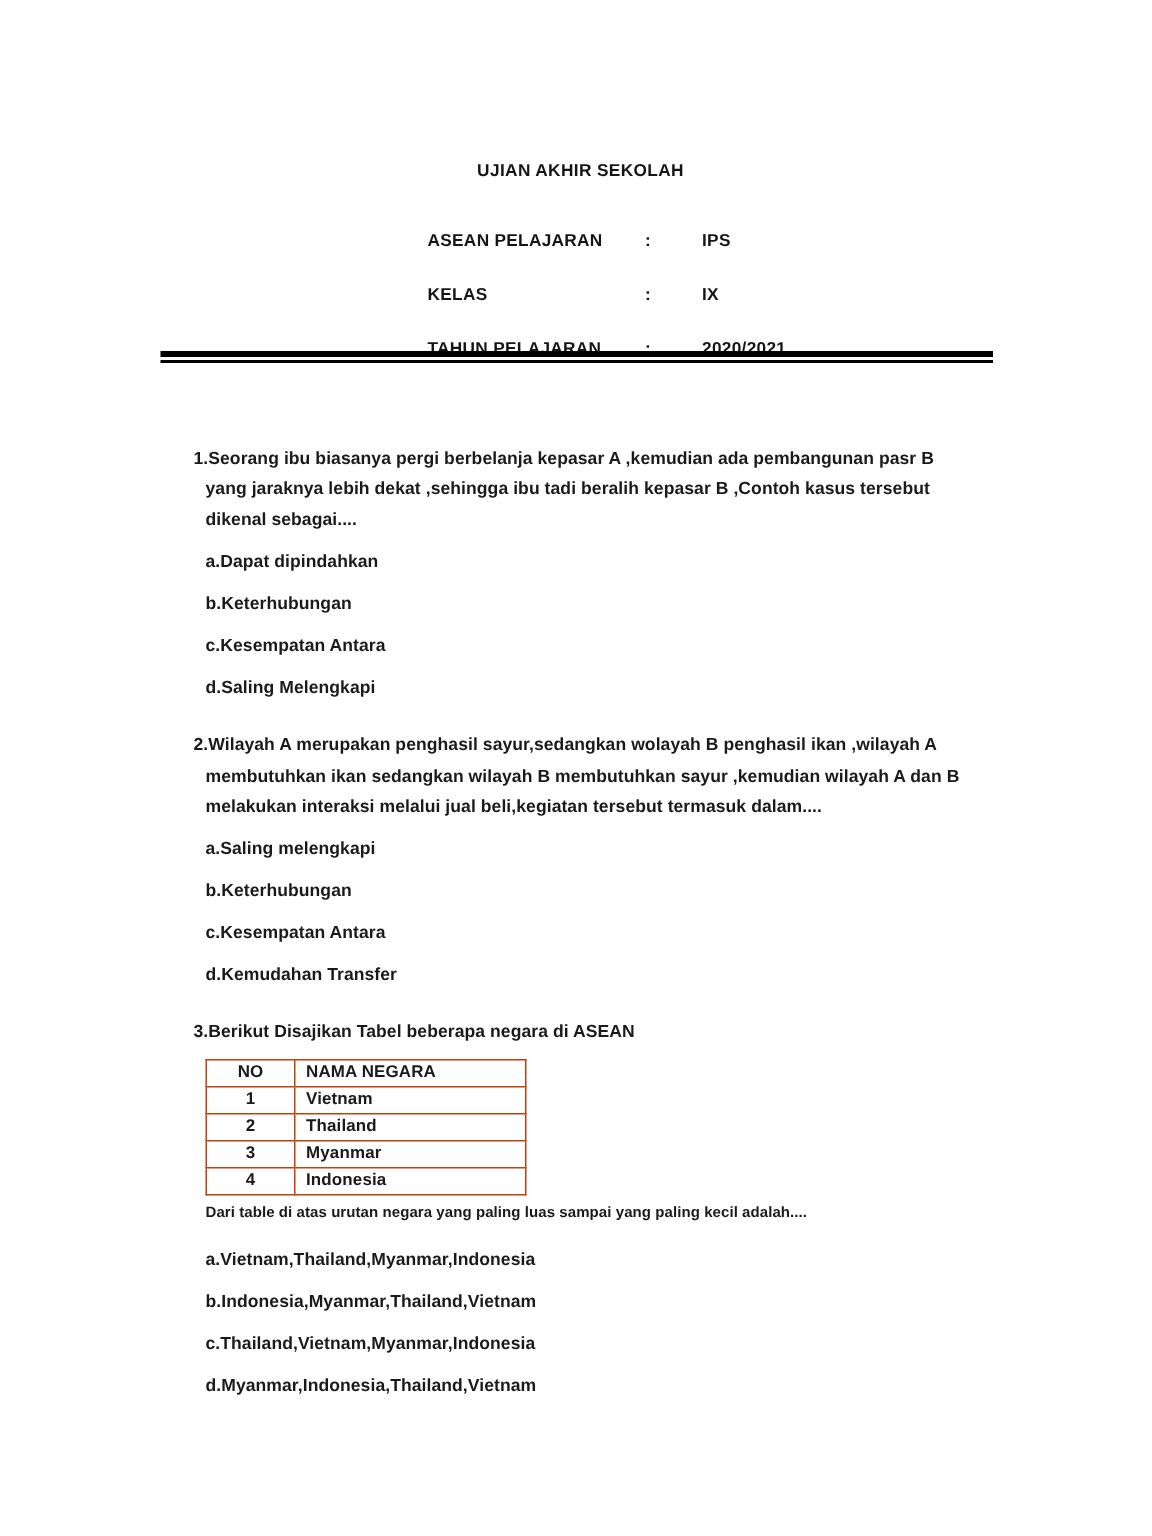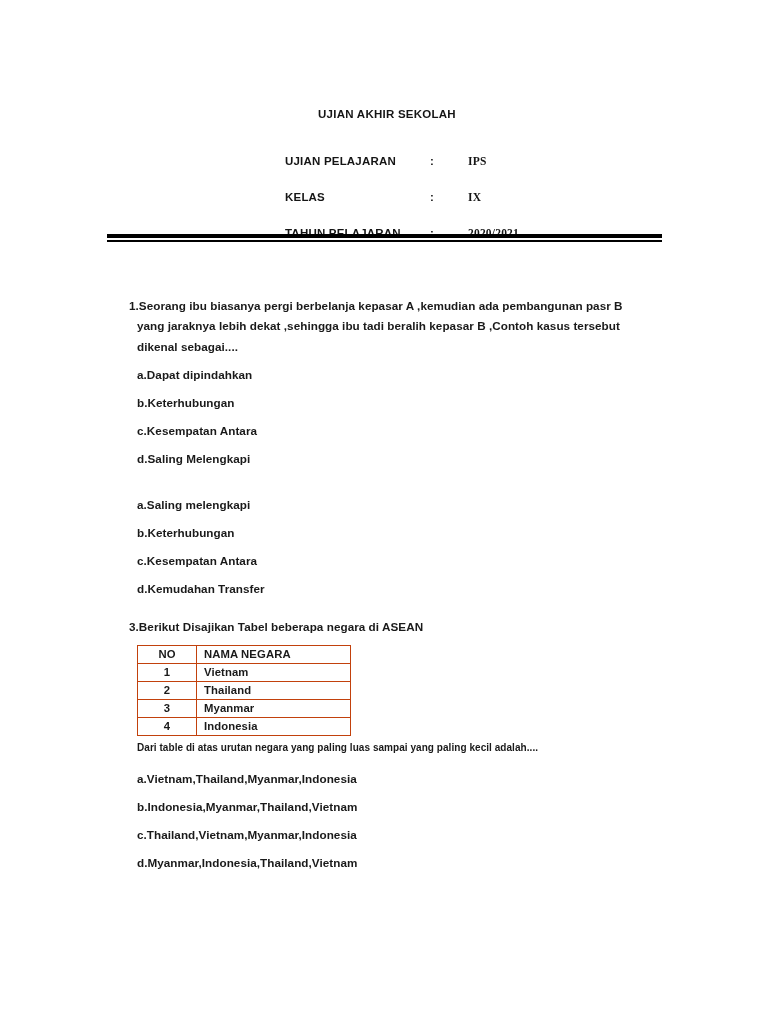--- a/index.html
+++ b/index.html
@@ -49,21 +49,21 @@
     font-weight: bold;
     letter-spacing: 0.2px;
     color: #151515;
     padding: 0;
     height: 36px;
     vertical-align: middle;
     white-space: nowrap;
   }
   .meta-label { width: 145px; }
   .meta-sep   { width: 38px; }
-  .meta-value { width: 120px; font-family: Liberation Serif, serif; }
+  .meta-value { width: 120px; }
 
   .header-rule {
     position: absolute;
     left: 107px;
     top: 234px;
     width: 555px;
     height: 9px;
   }
   .header-rule .bar-thick {
     position: absolute;
@@ -151,21 +151,21 @@
 <body>
 
 <div class="page">
 
   <div class="doc-header">
     <div class="doc-title">UJIAN AKHIR SEKOLAH</div>
 
     <table class="meta-table">
       <tbody>
         <tr>
-          <td class="meta-label">UJIAN PELAJARAN</td>
+          <td class="meta-label">ASEAN PELAJARAN</td>
           <td class="meta-sep">:</td>
           <td class="meta-value">IPS</td>
         </tr>
         <tr>
           <td class="meta-label">KELAS</td>
           <td class="meta-sep">:</td>
           <td class="meta-value">IX</td>
         </tr>
         <tr>
           <td class="meta-label">TAHUN PELAJARAN</td>
@@ -189,20 +189,21 @@
         <div class="option">a.Dapat dipindahkan</div>
         <div class="option">b.Keterhubungan</div>
         <div class="option">c.Kesempatan Antara</div>
         <div class="option">d.Saling Melengkapi</div>
       </div>
     </div>
 
     <div class="q-gap"></div>
 
     <div class="question">
+      <div class="q-stem">2.Wilayah A merupakan penghasil sayur,sedangkan wolayah B penghasil ikan ,wilayah A membutuhkan ikan sedangkan wilayah B membutuhkan sayur ,kemudian wilayah A dan B melakukan interaksi melalui jual beli,kegiatan tersebut termasuk dalam....</div>
       <div class="options">
         <div class="option">a.Saling melengkapi</div>
         <div class="option">b.Keterhubungan</div>
         <div class="option">c.Kesempatan Antara</div>
         <div class="option">d.Kemudahan Transfer</div>
       </div>
     </div>
 
     <div class="q-gap"></div>
 

